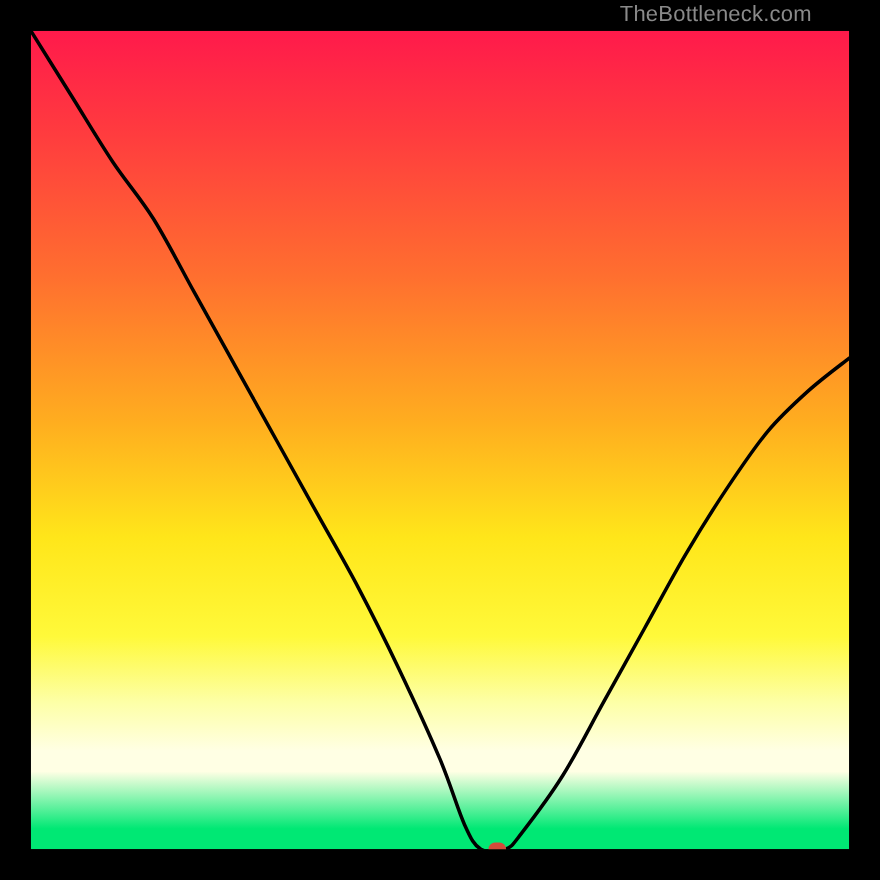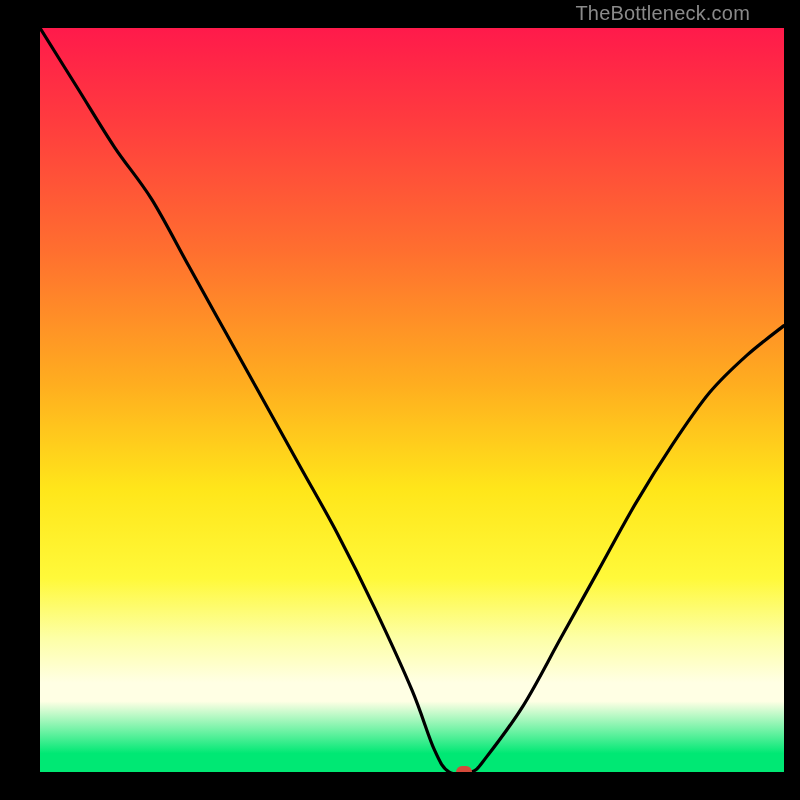--- a/index.html
+++ b/index.html
@@ -11,21 +11,20 @@
     overflow: hidden;
     font-family: Arial, Helvetica, sans-serif;
   }
   .frame {
     position: absolute;
     left: 0;
     top: 0;
     width: 748px;
     height: 800px;
     background: #000;
-    margin-left: 12px;
   }
   .watermark {
     position: absolute;
     top: 2px;
     right: 10px;
     color: #8a8a8a;
     font-size: 20px;
     font-weight: 500;
     letter-spacing: 0.2px;
     user-select: none;

